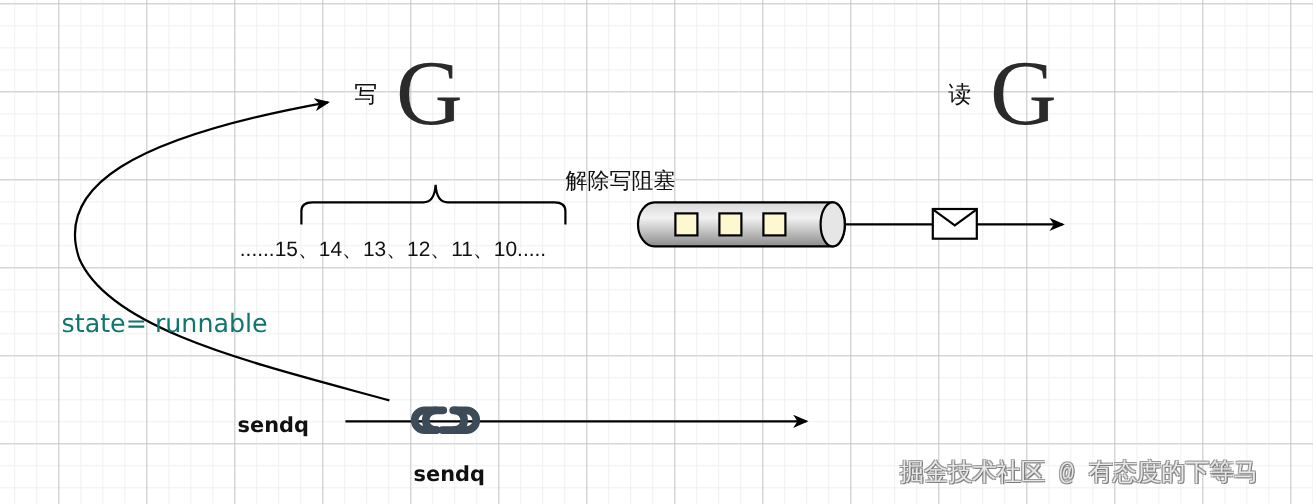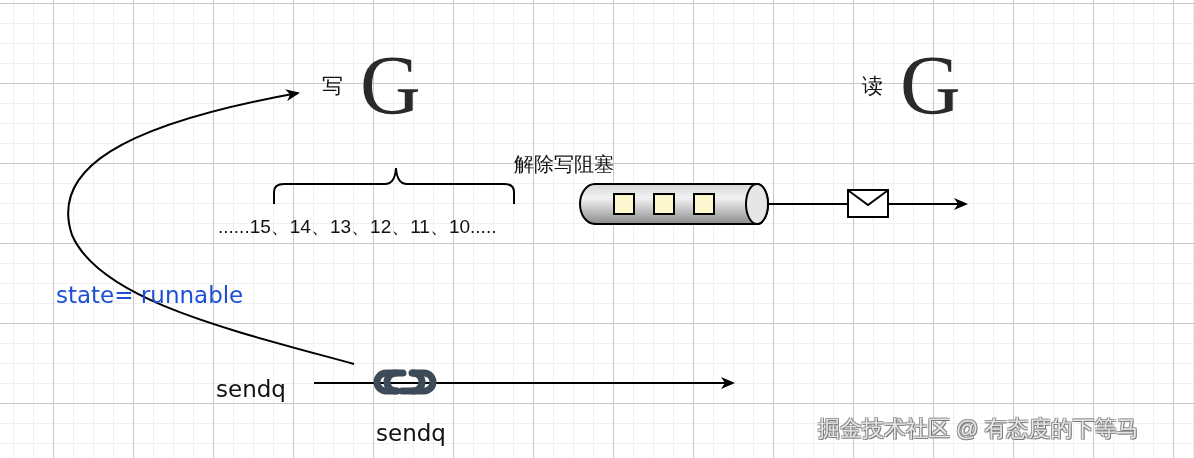--- a/index.html
+++ b/index.html
@@ -13,23 +13,23 @@
       linear-gradient(to bottom, #f0f0f0 0, #f0f0f0 1px, transparent 1px);
     background-size: 80px 80px, 80px 80px, 20px 20px, 20px 20px;
     background-position: 53px 3px, 53px 3px, 13px 3px, 13px 3px;
     font-family: "Liberation Sans", sans-serif;
   }
   .abs { position: absolute; }
   svg.canvas { position: absolute; left: 0; top: 0; }
   .cjk { font-family: "DejaVu Sans", sans-serif; color: #111; }
   .bigG { font-family: "Liberation Serif", serif; font-size: 84px; color: #2a2a2a; line-height: 1; }
   .seq { font-family: "Liberation Sans", sans-serif; font-size: 19px; color: #111; white-space: nowrap; }
-  .hand { font-family: "DejaVu Sans", sans-serif; font-size: 23px; color: #111; }
-  .state { font-family: "DejaVu Sans", sans-serif; font-size: 23px; color: #1d4ed8; white-space: nowrap; }
-  .wm { font-family: Liberation Sans, sans-serif; font-size: 22px; color: #e8e8e8;
+  .hand { font-family: "DejaVu Sans", sans-serif; font-size: 19px; color: #111; font-weight: bold; }
+  .state { font-family: "DejaVu Sans", sans-serif; font-size: 23px; color: #0f766e; white-space: nowrap; }
+  .wm { font-family: Liberation Mono, monospace; font-size: 22px; color: #e8e8e8;
         text-shadow: 1px 1px 0 #7a7a7a, -1px -1px 0 #9a9a9a, 1px -1px 0 #9a9a9a, -1px 1px 0 #9a9a9a;
         white-space: nowrap; }
 </style>
 </head>
 <body>
 
 <svg class="canvas" width="1194" height="458" viewBox="0 0 1194 458">
   <defs>
     <marker id="arrow" viewBox="0 0 14 12" refX="12" refY="6" markerWidth="14" markerHeight="12" markerUnits="userSpaceOnUse" orient="auto">
       <path d="M0,0 L14,6 L0,12 L4,6 Z" fill="#000"></path>

